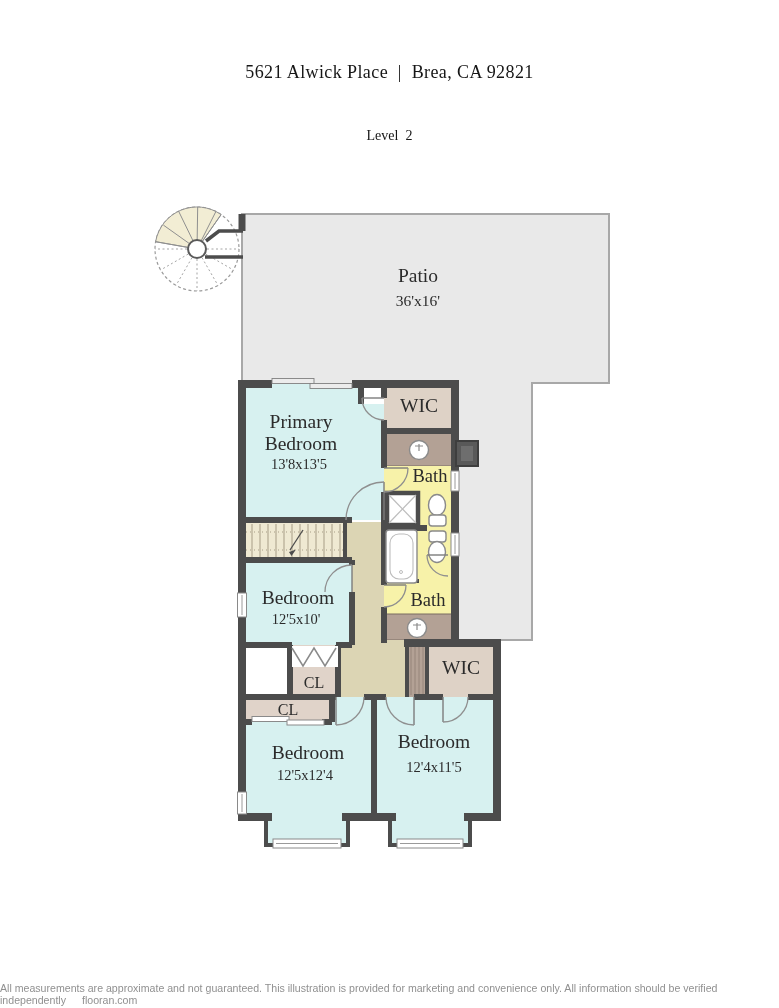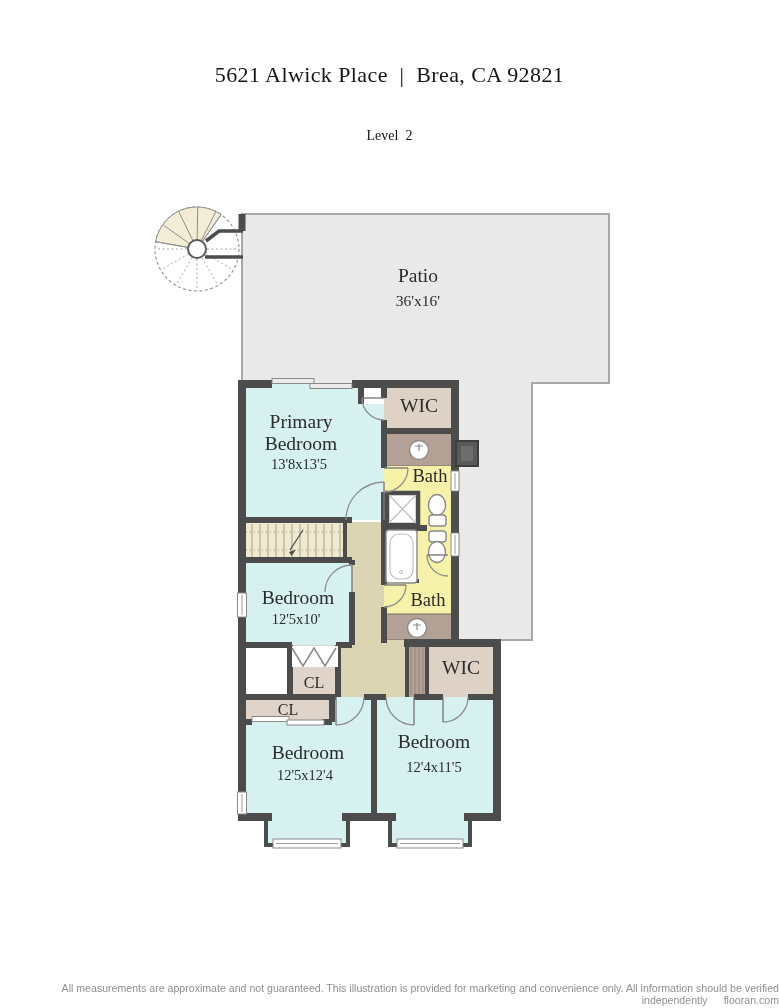--- a/index.html
+++ b/index.html
@@ -4,24 +4,24 @@
 <style>
   :root{
     --c-wall:#4c4c4c; --c-room:#d7f1f0; --c-patio:#e9e9e9; --c-bath:#f7f2a9;
     --c-closet:#e0d3c9; --c-wic:#ded2c6; --c-hallway:#dcd5b4; --c-stairs:#efe9d2;
     --c-vanity:#b3a195; --c-spiral:#f2edd4; --c-label:#2b2b2b; --c-footer:#909090;
   }
   html,body{margin:0;padding:0;background:#fff;}
   .page{position:relative;width:779px;height:1008px;background:#fff;overflow:hidden;
         font-family:"Liberation Serif",serif;}
   .hdr{position:absolute;left:0;width:779px;text-align:center;color:#161616;}
-  .title{top:62px;font-size:22px;letter-spacing:.4px;white-space:pre;}
+  .title{top:62px;font-size:18px;letter-spacing:.4px;white-space:pre;}
   .level{top:128px;font-size:14px;white-space:pre;}
   .plan{position:absolute;left:0;top:0;}
-  .footer{position:absolute;left:0;top:982px;width:779px;text-align:right;
+  .footer{position:absolute;left:0;top:982px;width:779px;text-align:left;
           font-family:"Liberation Sans",sans-serif;font-size:10.6px;color:var(--c-footer);}
   .footer .brand{margin-left:16px;}
   
   .f-room{fill:var(--c-room);} .f-patio{fill:var(--c-patio);stroke:#a8a8a8;stroke-width:2;}
   .f-bath{fill:var(--c-bath);} .f-wic{fill:var(--c-wic);} .f-closet{fill:var(--c-closet);}
   .f-hall{fill:var(--c-hallway);} .f-stairs{fill:var(--c-stairs);} .f-van{fill:var(--c-vanity);}
   .wall{stroke:var(--c-wall);stroke-width:8;fill:none;}
   .wall-i{stroke:var(--c-wall);stroke-width:6;fill:none;}
   .wall-t{stroke:var(--c-wall);stroke-width:4;fill:none;}
   .door{stroke:#8f8f8f;stroke-width:1.3;fill:none;}

